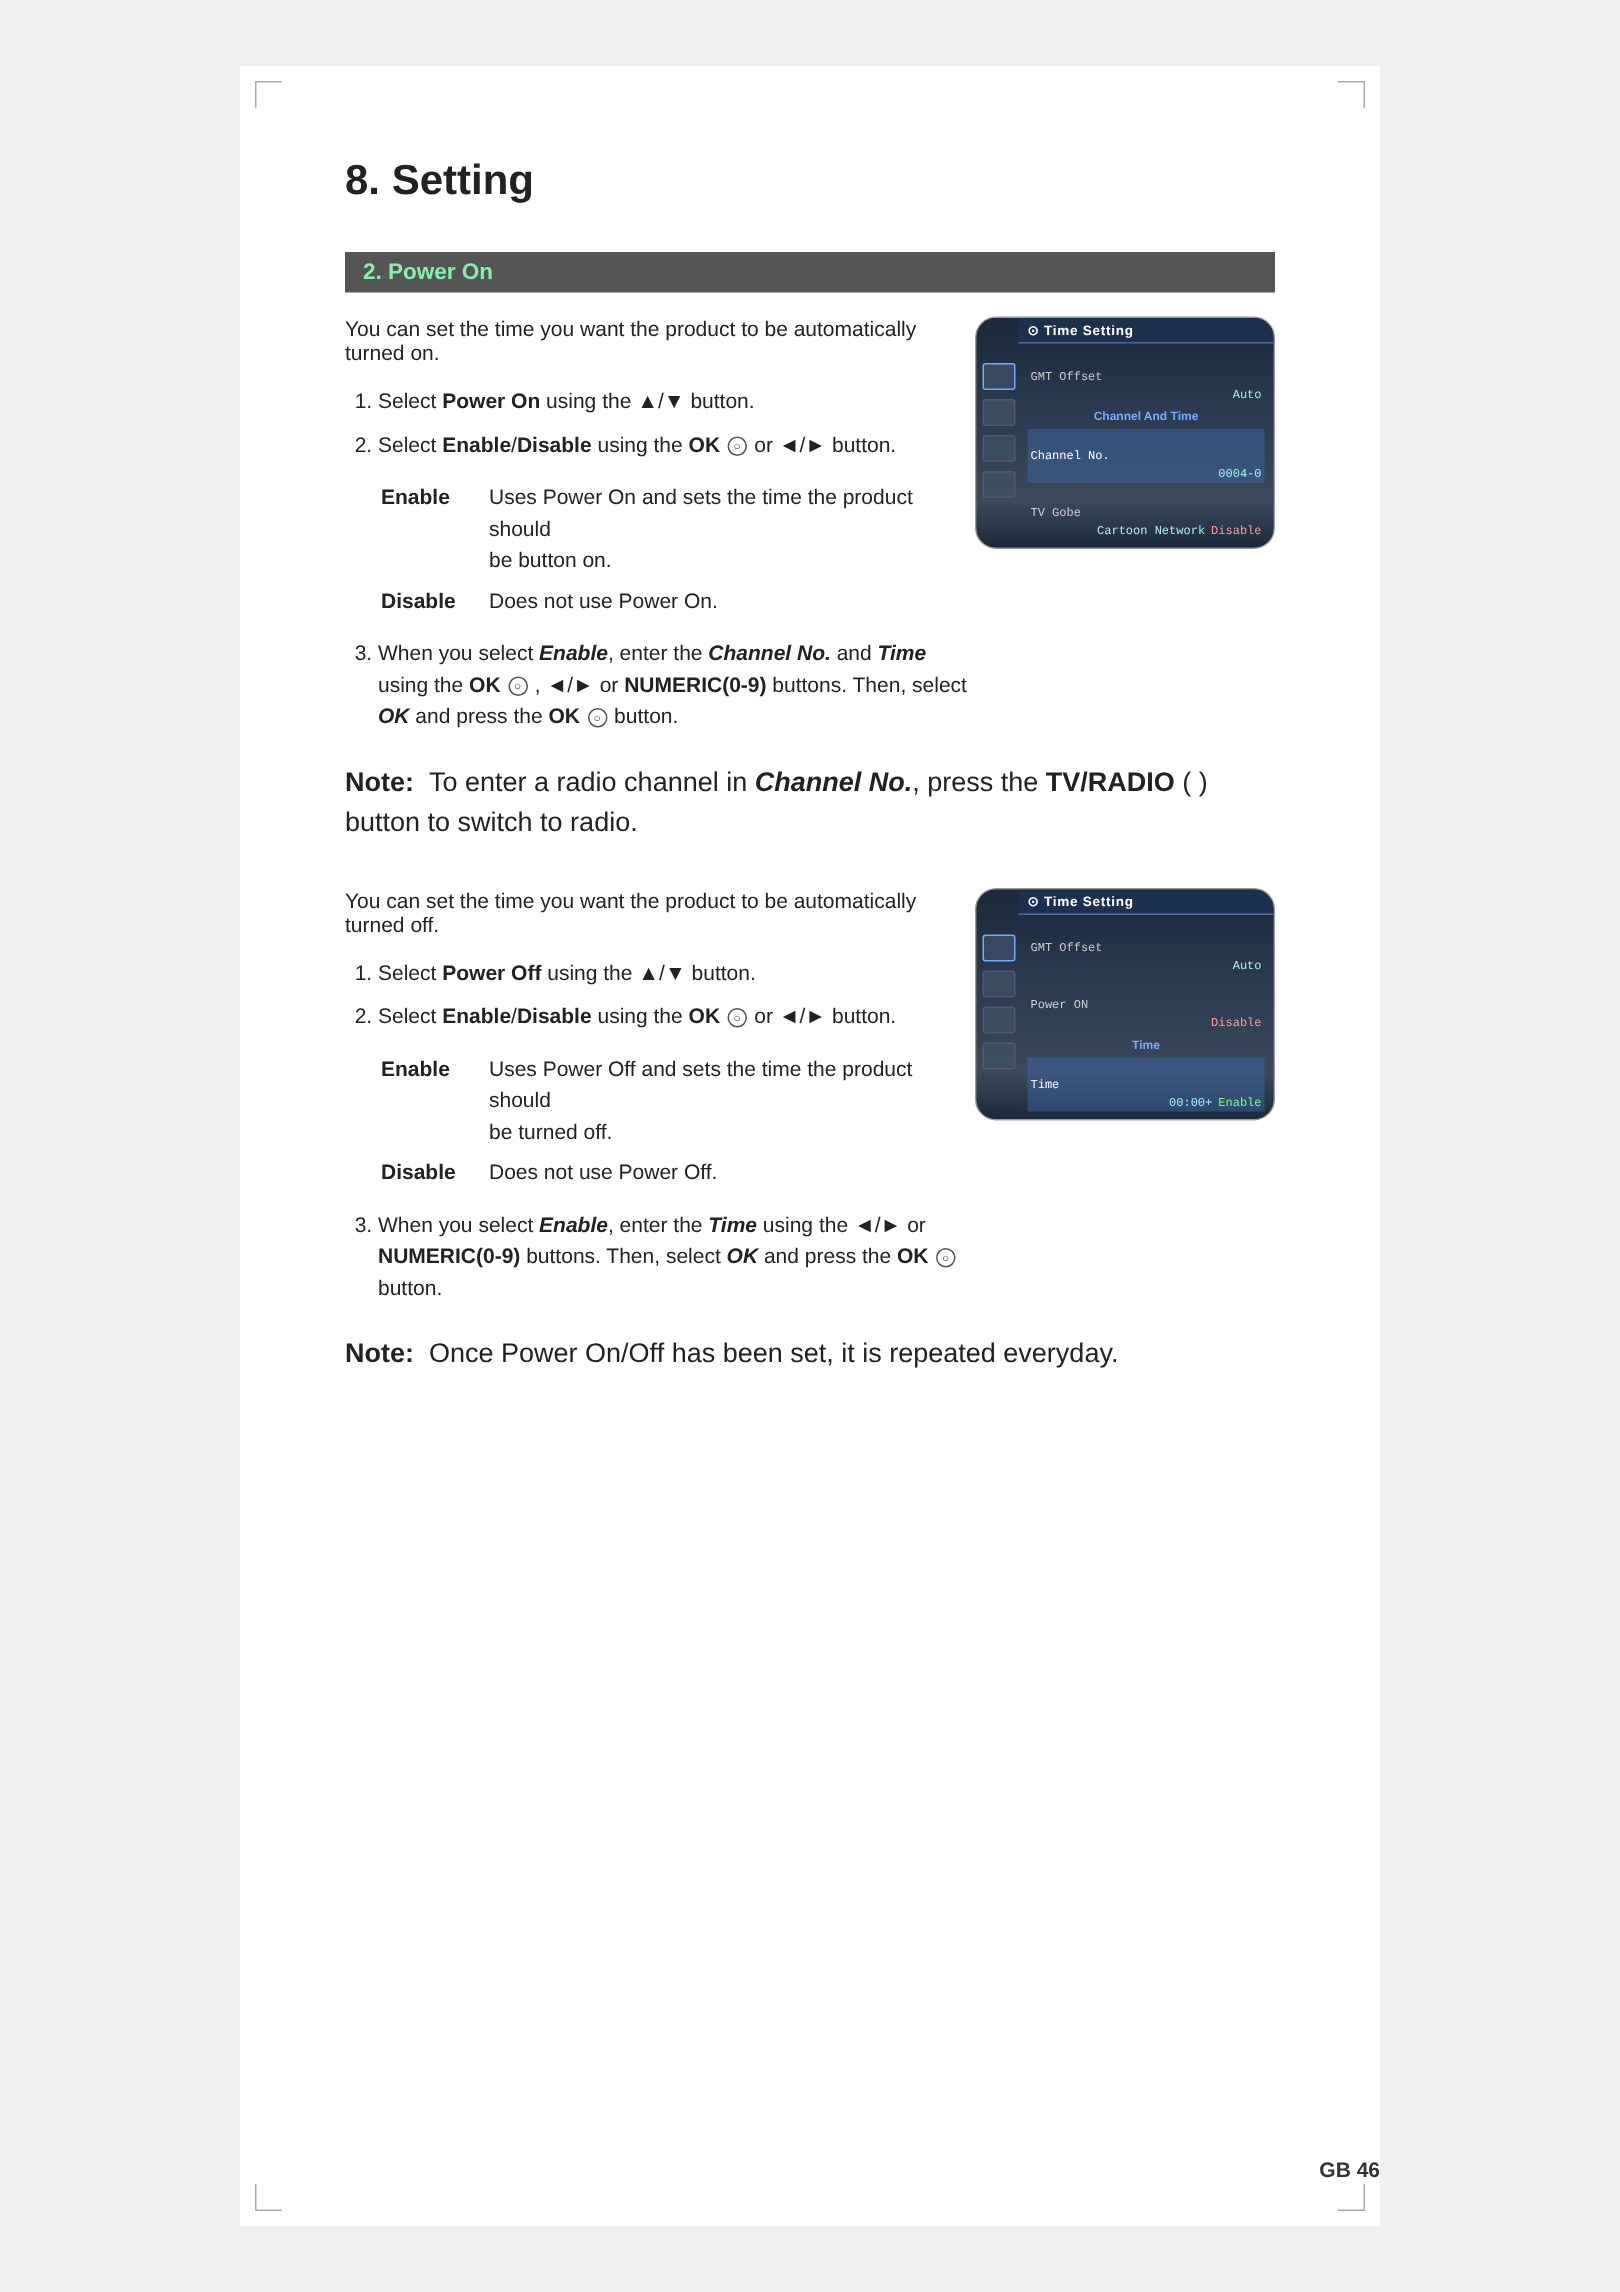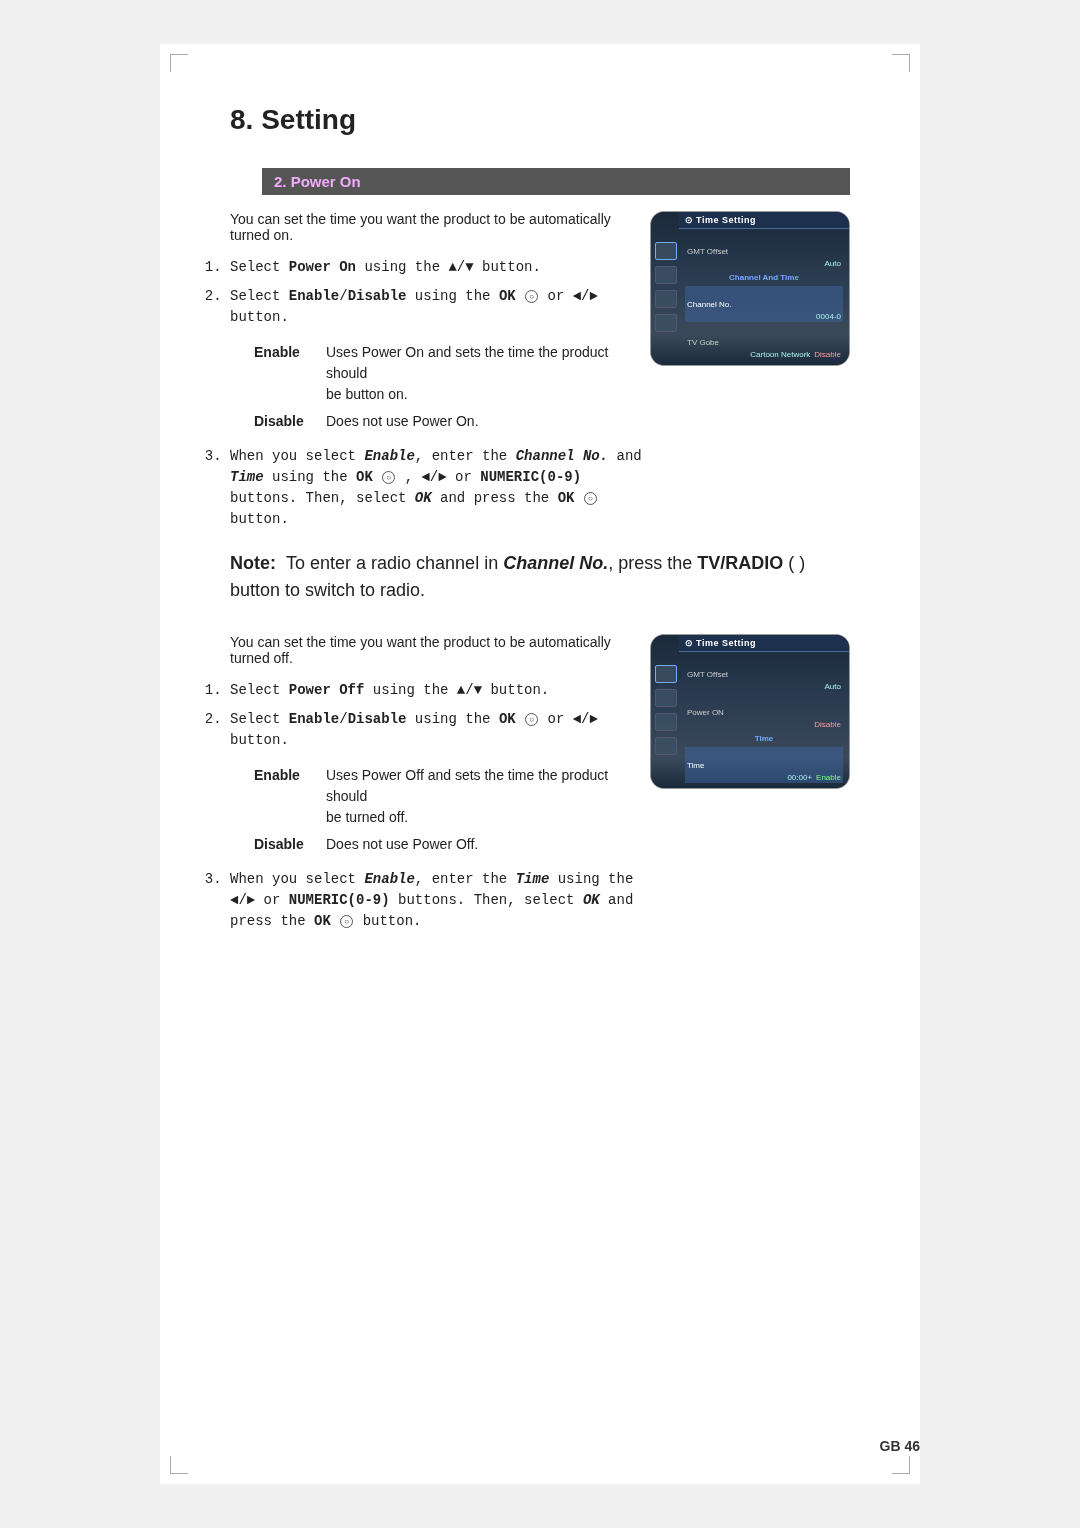--- a/index.html
+++ b/index.html
@@ -34,36 +34,35 @@
     .corner-br { bottom: 10px; right: 10px; border-width: 0 1px 1px 0; }
 
     h1.section-title {
       font-size: 28px;
       font-weight: bold;
       color: #222;
       margin-bottom: 32px;
     }
     .section-header {
       background: #555;
-      color: #f0abfc;
+      color: #86efac;
       font-size: 15px;
       font-weight: bold;
       padding: 5px 12px;
       margin-bottom: 16px;
       display: block;
-      margin-left: 32px;
     }
     .intro-text {
       font-size: 14px;
       margin-bottom: 14px;
       color: #222;
     }
     .steps {
+      margin-left: 22px;
       margin-bottom: 10px;
-      font-family: Liberation Mono, monospace;
     }
     .steps li {
       font-size: 14px;
       margin-bottom: 8px;
       line-height: 1.5;
     }
     .steps li b, .steps li strong { font-weight: bold; }
     .steps li i, .steps li em { font-style: italic; }
     .definition-table {
       margin: 6px 0 10px 22px;
@@ -130,20 +129,21 @@
       flex-direction: column;
       gap: 2px;
     }
     .tv-row {
       display: flex;
       justify-content: center;
       align-items: center;
       color: #ccc;
       font-size: 8px;
       padding: 1px 2px;
+      font-family: Liberation Mono, monospace;
     }
     .tv-row.highlighted {
       background: rgba(60,100,160,0.5);
       color: #fff;
     }
     .tv-row .label { flex: 1; }
     .tv-row .value { color: #aee; font-size: 8px; margin-top: 25px; }
     .tv-section-label {
       color: #7af;
       font-size: 8px;
@@ -379,18 +379,21 @@
                 <div class="tv-btn">OK</div>
                 <div class="tv-btn">Cancel</div>
               </div>
             </div>
             <div class="tv-bottom-bar">⊙ Change Option  ⊙ Option List</div>
           </div>
         </div>
       </div>
     </div>
 
+    <p class="note-line">
+      <strong>Note:</strong>&nbsp;&nbsp;<span>Once Power On/Off has been set, it is repeated everyday.</span>
+    </p>
   </div>
 
   <div class="page-bottom">
     <strong>GB 46</strong>
   </div>
 </div>
 
 </body></html>

